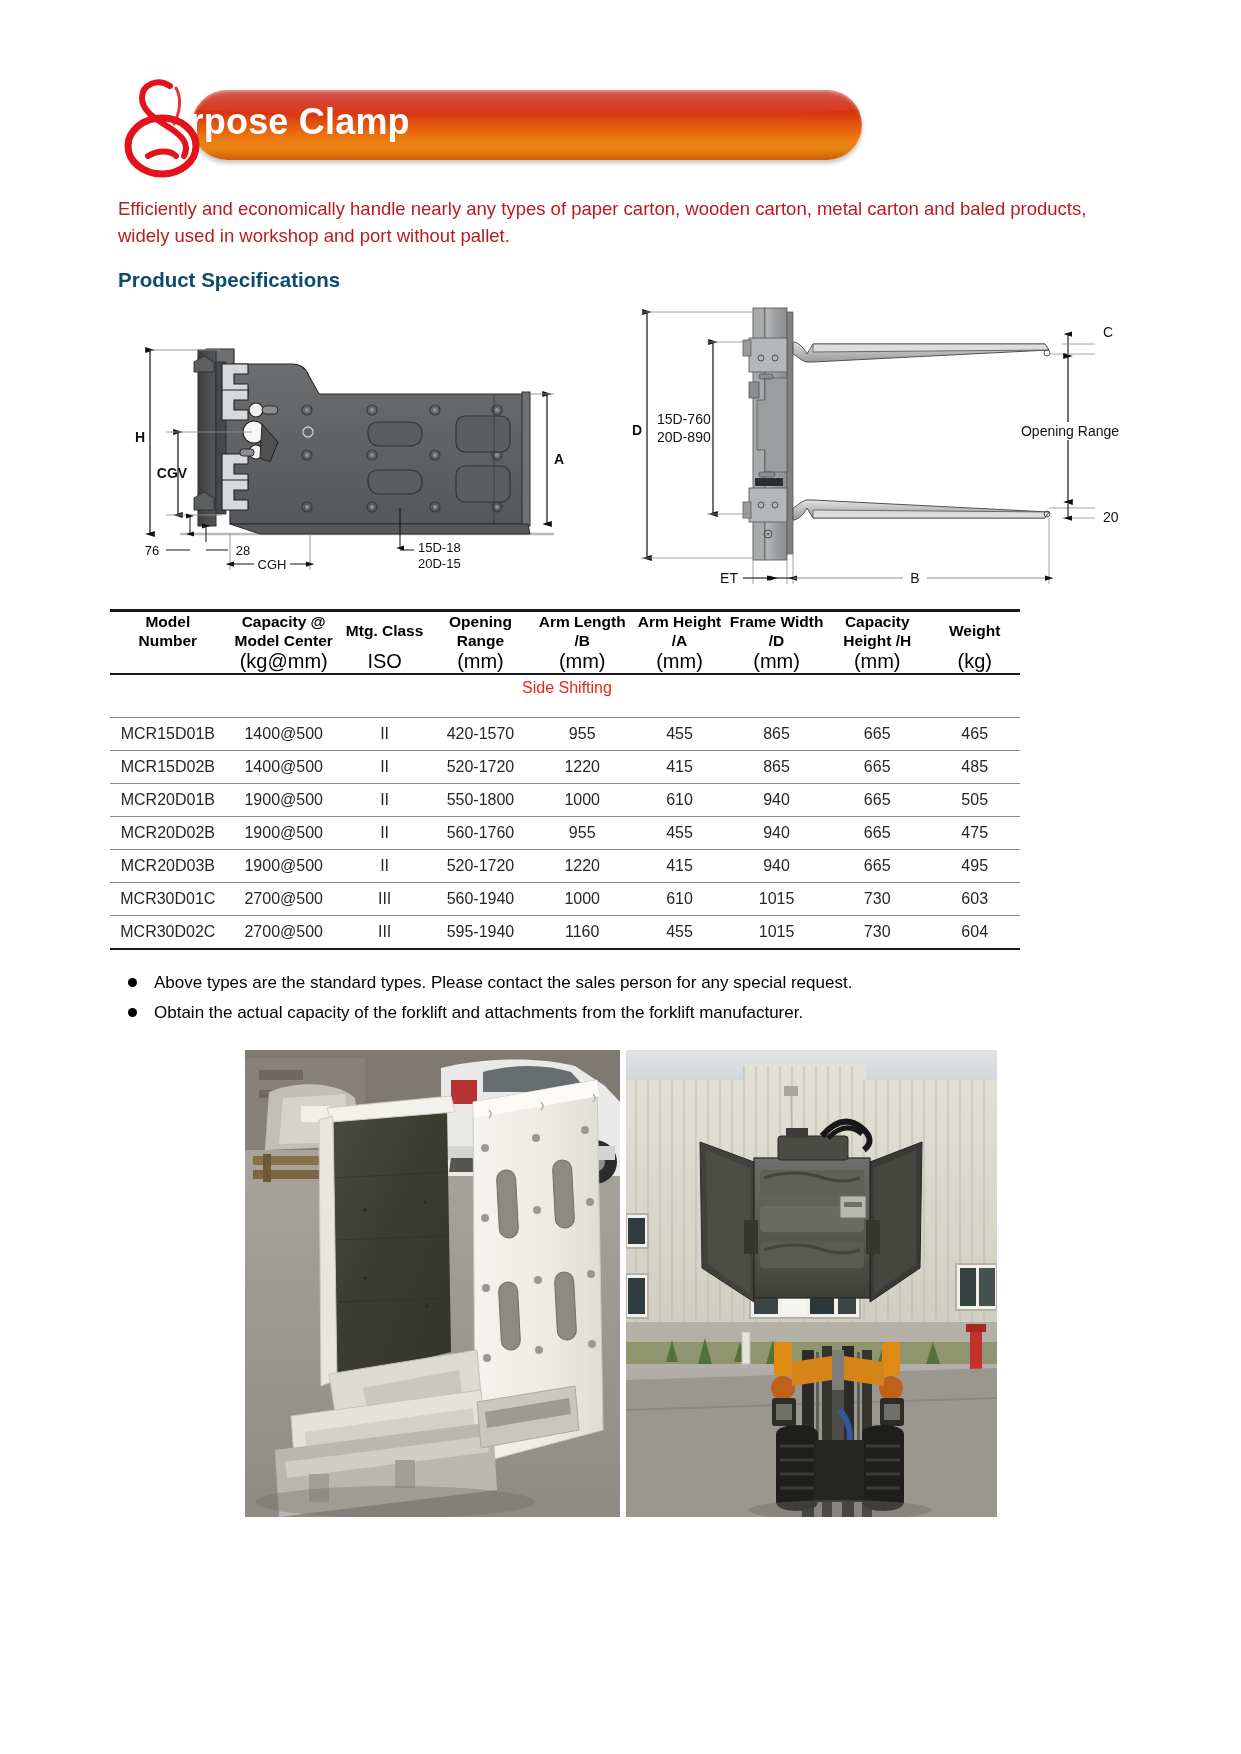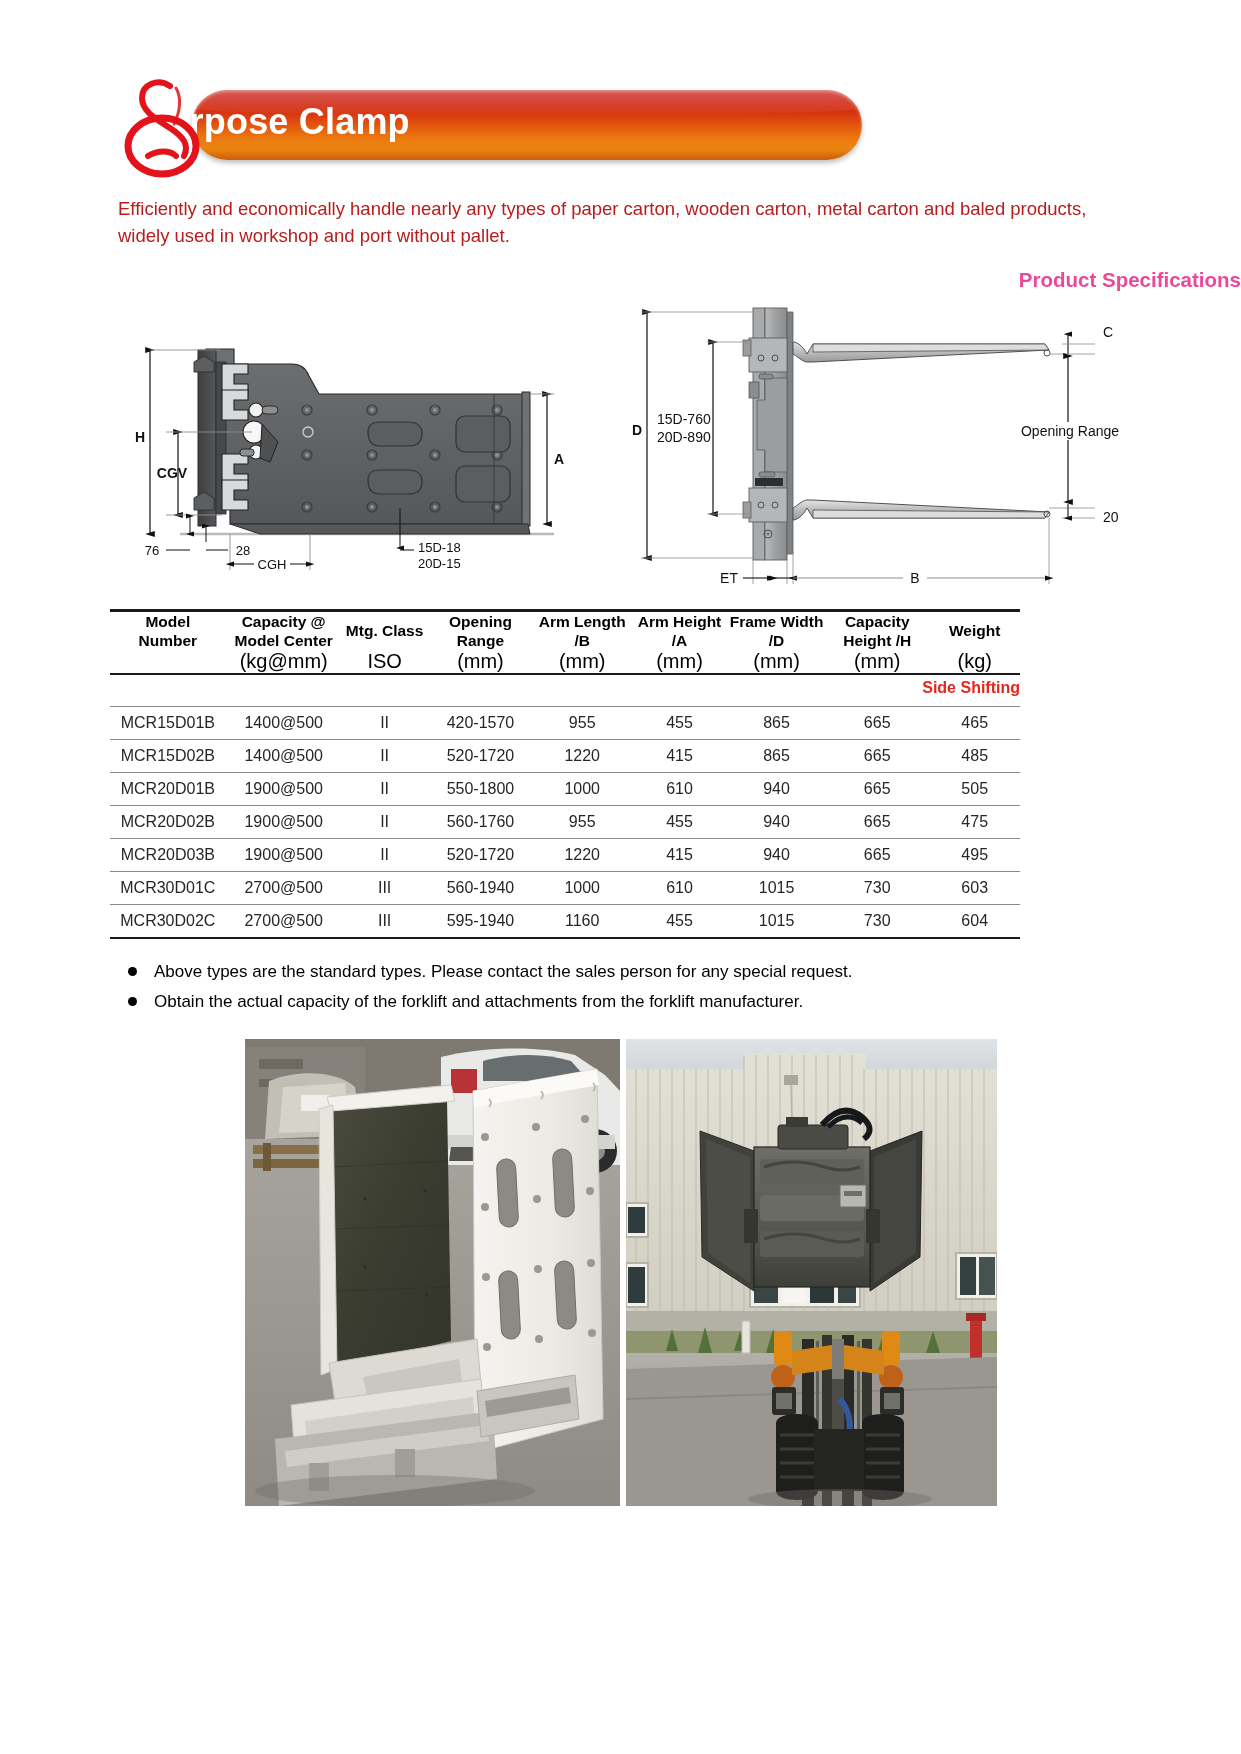--- a/index.html
+++ b/index.html
@@ -78,22 +78,21 @@
     margin: 14px 118px 0 118px;
     font-size: 18.5px;
     line-height: 1.45;
     color: #b91c1c;
     max-width: 1000px;
   }
   .section-title {
     margin: 18px 0 0 118px;
     font-size: 20.5px;
     font-weight: bold;
-    color: #ec4899;
-    text-align: right;
+    color: #0c4a6e;
   }
 
   
   .drawings {
     position: relative;
     margin-top: 10px;
     height: 295px;
   }
   .drawing {
     position: absolute;
@@ -125,25 +124,25 @@
   .units-row td {
     font-size: 20px;
     padding: 6px 2px 10px 2px;
     font-weight: normal;
   }
   .rule-top { border-top: 3px solid #1a1a1a; }
   .rule-mid { border-top: 2.5px solid #1a1a1a; }
   .rule-thin { border-top: 1.2px solid #8a8a8a; margin-top: 20px; }
   .rule-bottom { border-bottom: 2.5px solid #1a1a1a; }
   tr.group-row td {
-    text-align: right;
+    text-align: center;
     color: #e8251c;
-    font-weight: bold;
+    font-weight: normal;
     font-size: 16px;
-    padding: 4px 0 9px 4px;
+    padding: 4px 0 20px 4px;
   }
   tr.data-row td {
     padding: 7px 2px 7px 2px;
     font-size: 16px;
     color: #262626;
   }
   .col-model { width: 118px; }
   .col-cap { width: 120px; }
   .col-mtg { width: 92px; }
   .col-open { width: 112px; }

